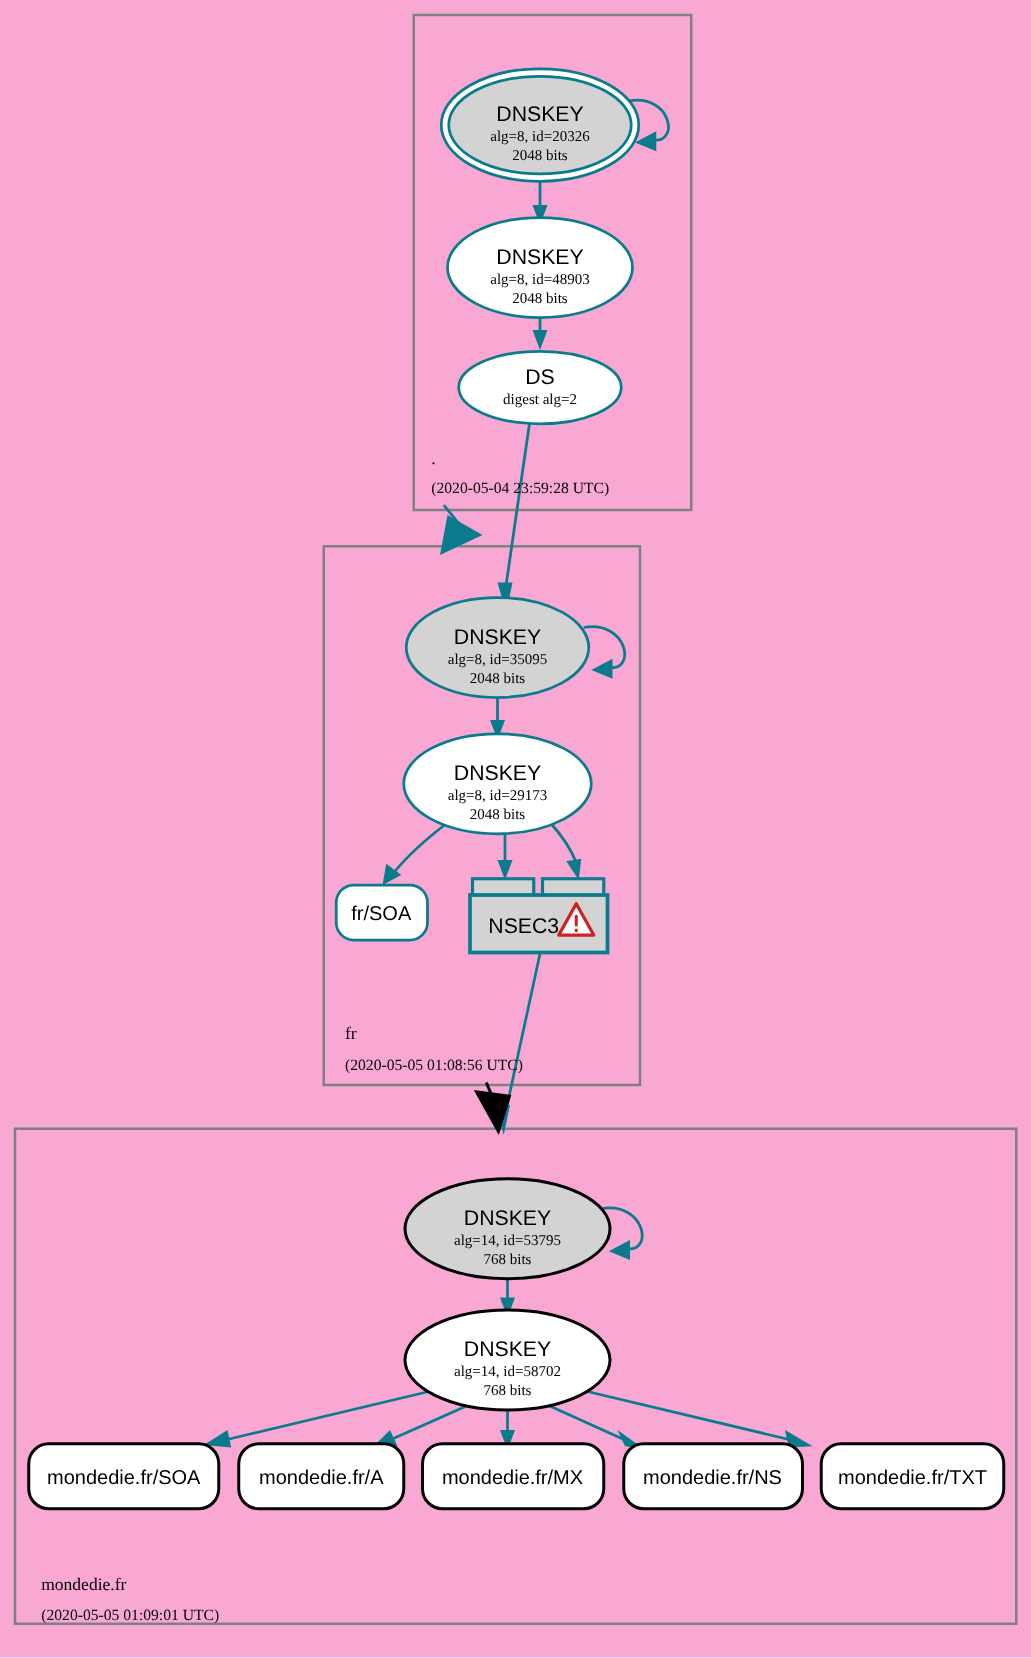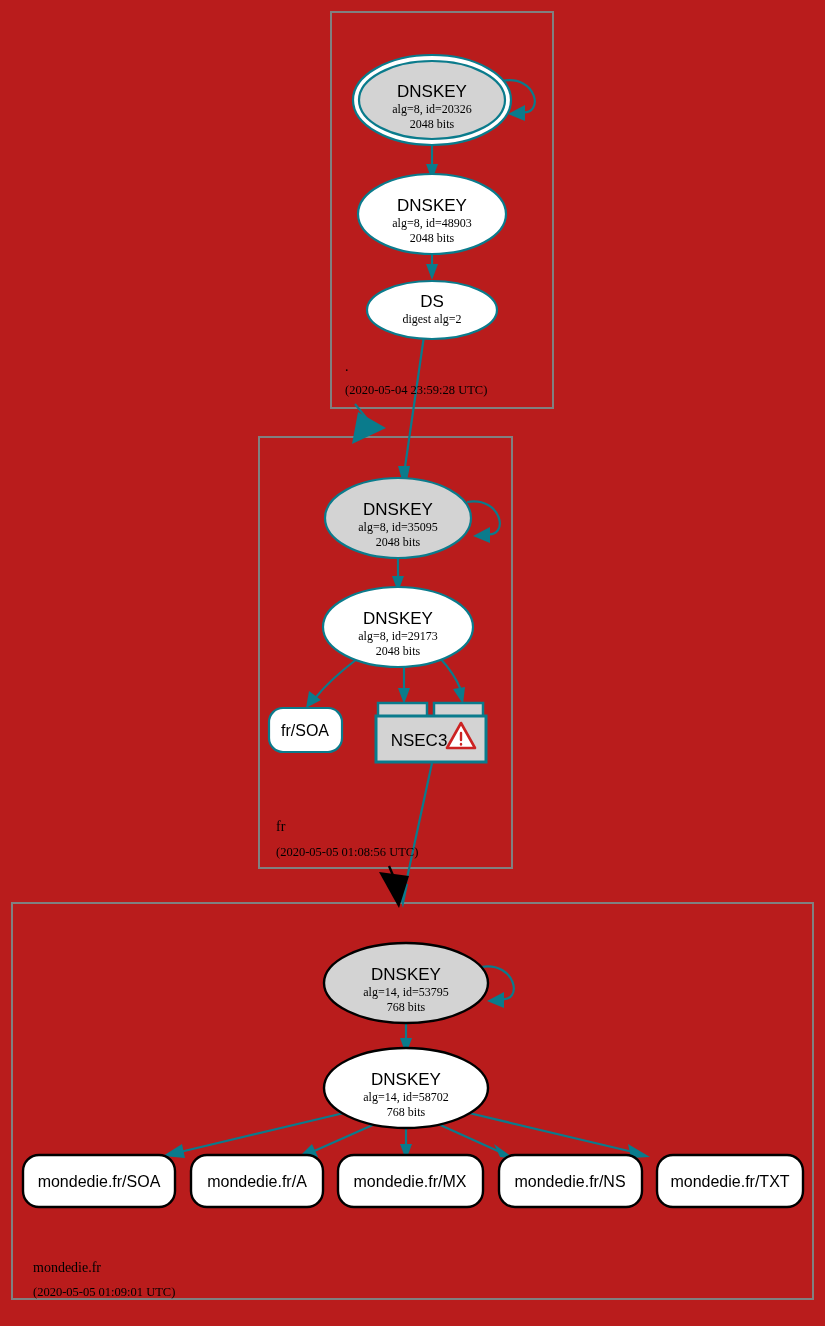--- a/index.html
+++ b/index.html
@@ -4,21 +4,21 @@
 <style>
   html, body {
     margin: 0;
     padding: 0;
     background: #ffffff;
   }
   #canvas {
     position: relative;
     width: 825px;
     height: 1326px;
-    background: #b91c1c;
+    background: #f9a8d4;
     font-family: "Liberation Sans", sans-serif;
     overflow: hidden;
   }
   svg#graph {
     position: absolute;
     top: 0;
     left: 0;
     width: 825px;
     height: 1326px;
   }

